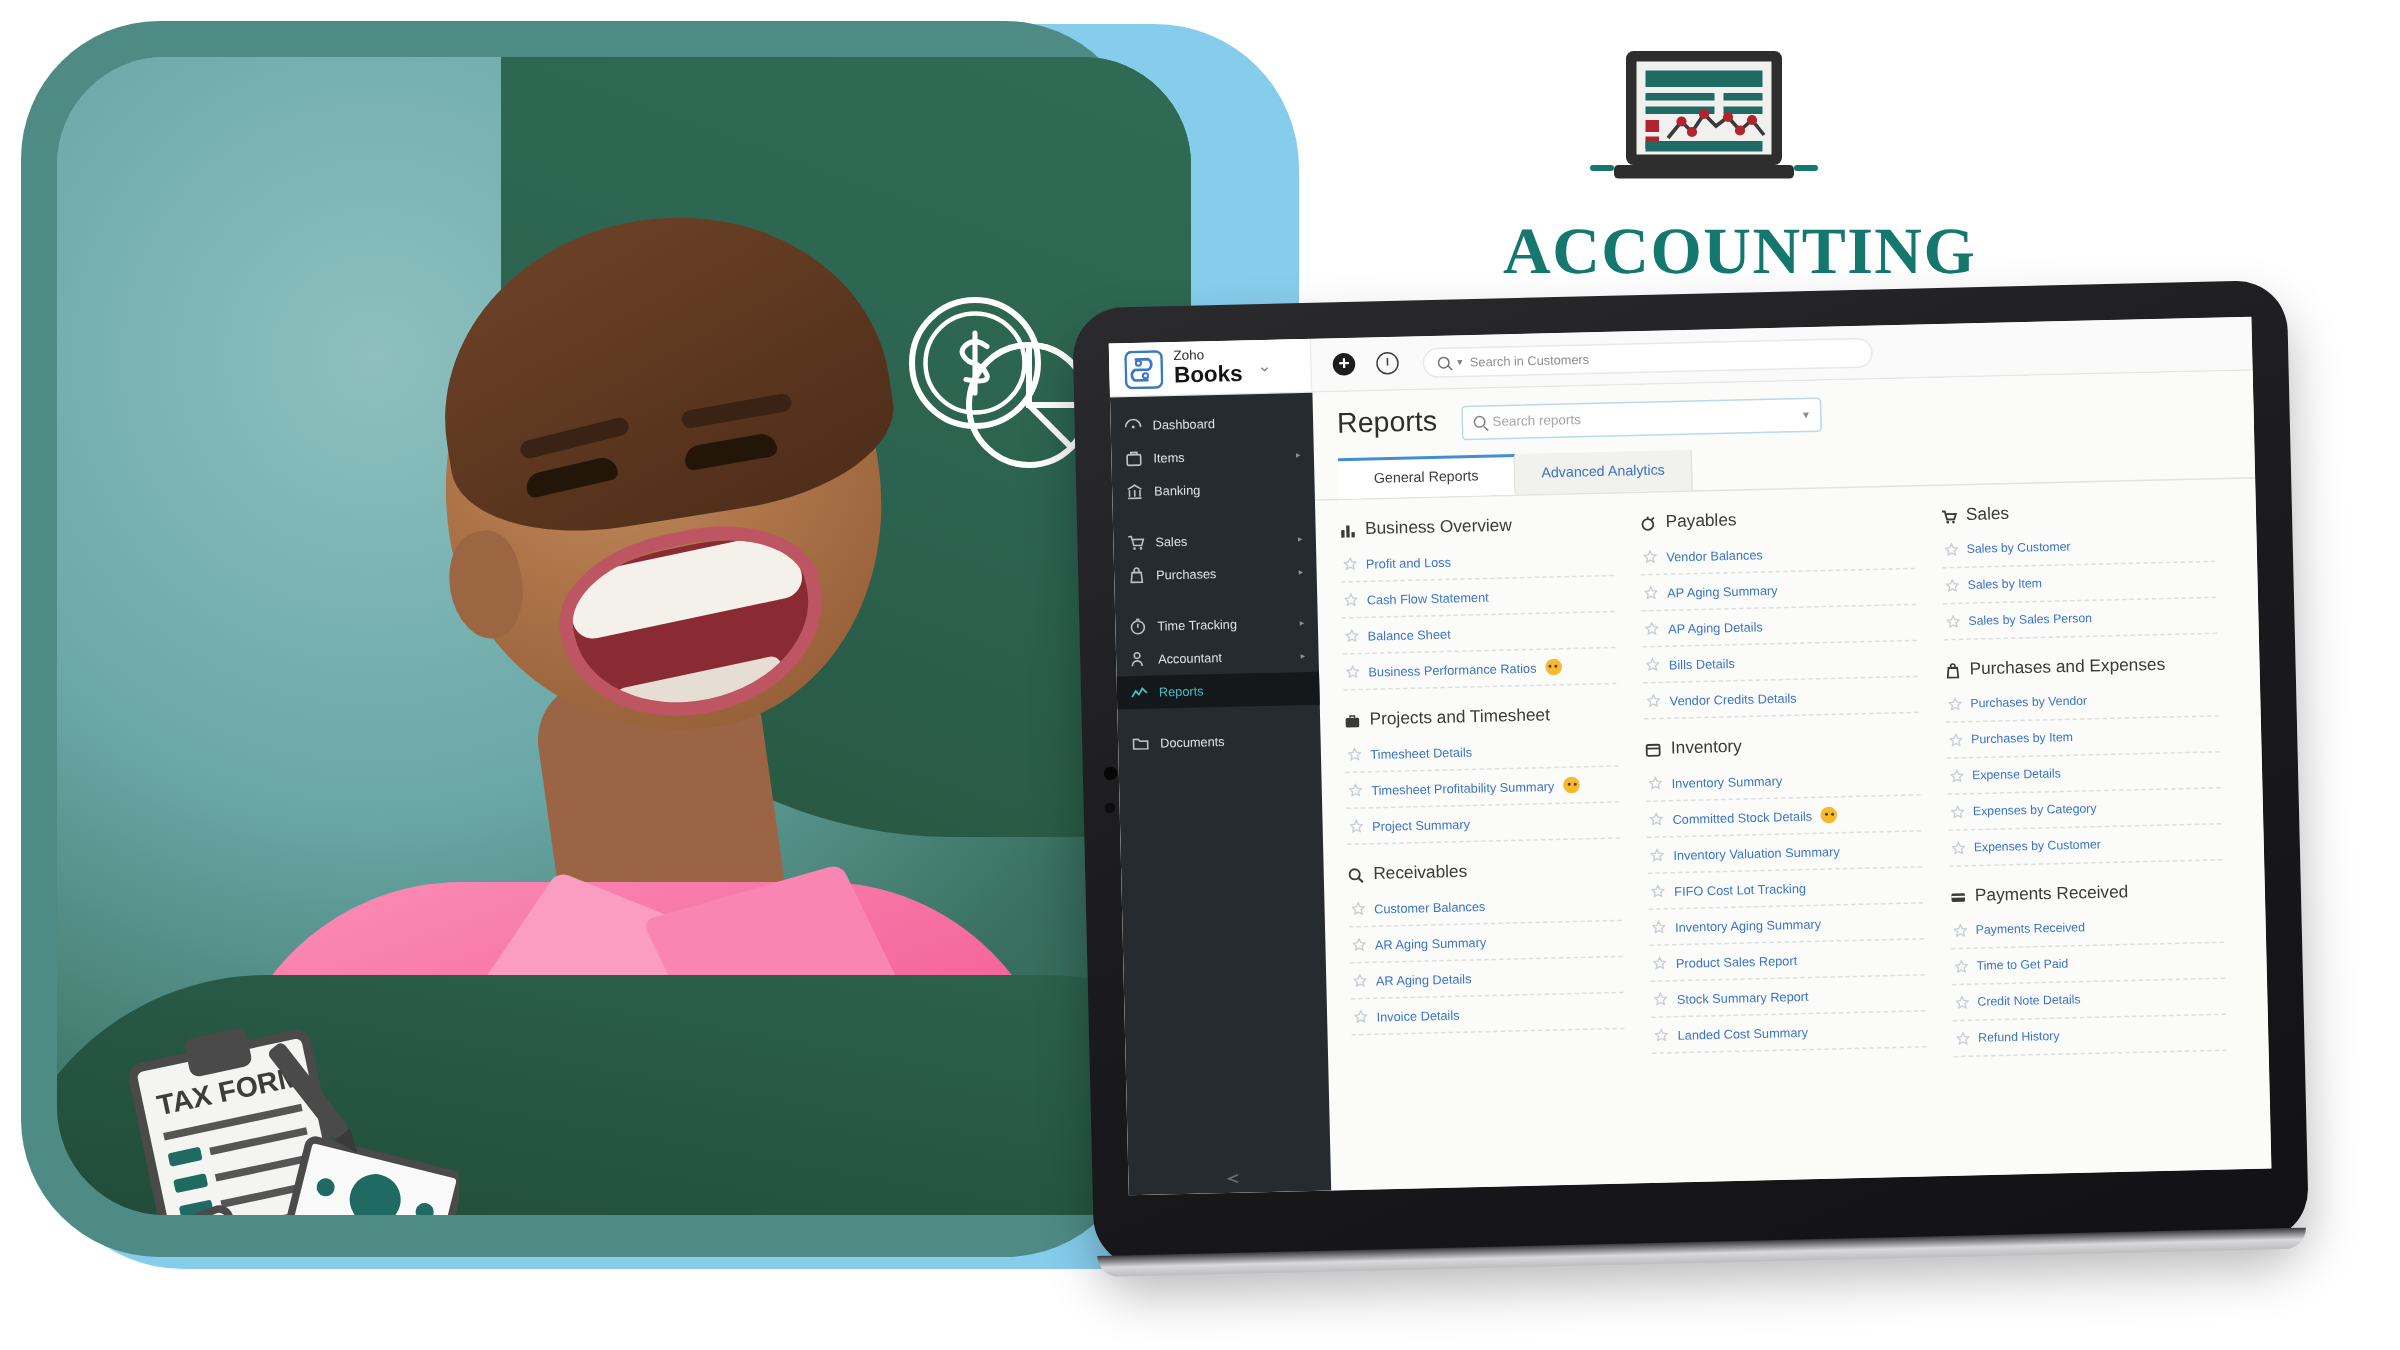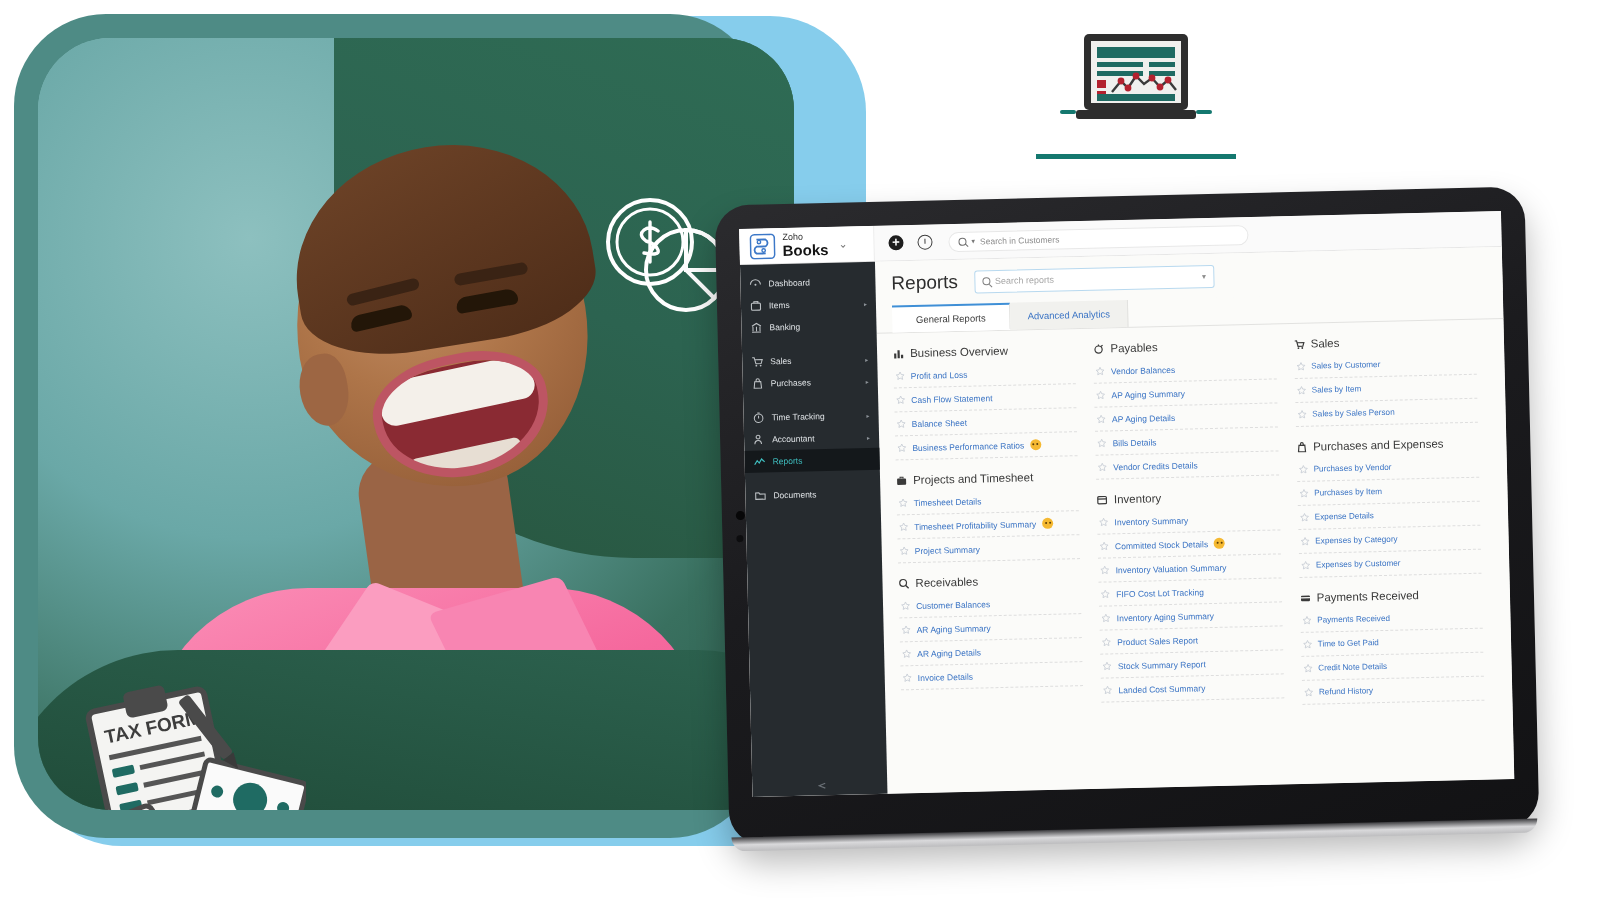--- a/index.html
+++ b/index.html
@@ -308,20 +308,21 @@
         <circle cx="116" cy="50" r="3.4"></circle>
           <circle cx="132" cy="52" r="3.4"></circle>
         <circle cx="92" cy="60" r="3.4"></circle>
           <circle cx="124" cy="59" r="3.4"></circle>
       </g>
       <rect x="61" y="66" width="78" height="7" fill="#1f6b63"></rect>
       <rect x="40" y="82" width="120" height="9" rx="3" fill="#2e2e2e"></rect>
       <rect x="24" y="82" width="16" height="4" rx="2" fill="#14786f"></rect>
       <rect x="160" y="82" width="16" height="4" rx="2" fill="#14786f"></rect>
     </svg>
+    <div class="acc-word">ACCOUNTING</div>
     <div class="acc-rule"></div>
   </div>
 
   <div class="tablet">
     <div class="tab-body"></div>
     <div class="tab-edge"></div>
     <div class="cam"></div>
     <div class="cam2"></div>
 
     <div class="screen">

